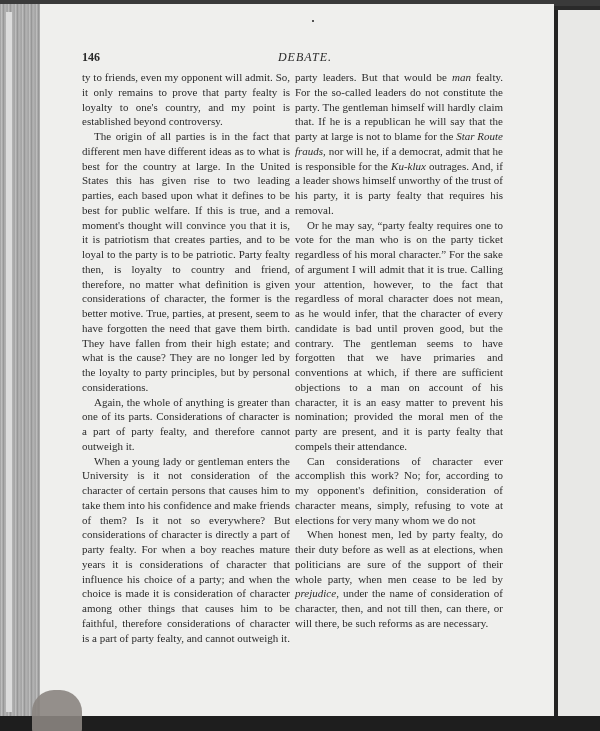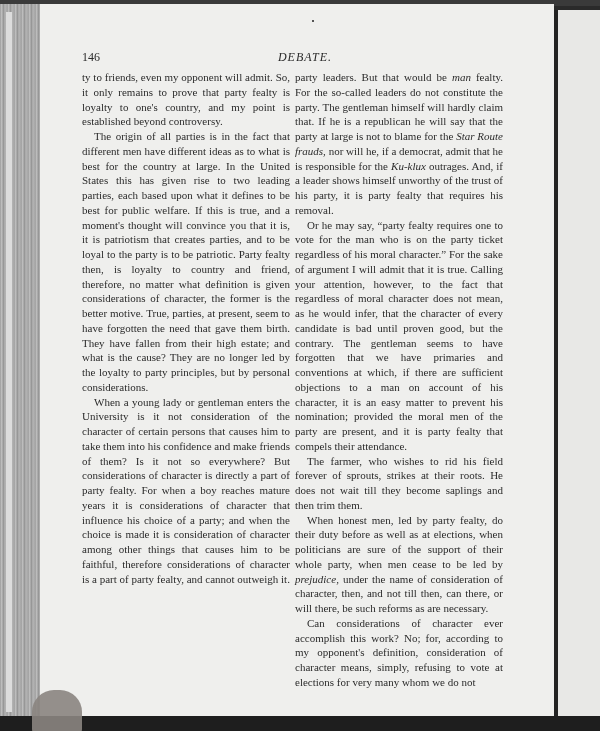--- a/index.html
+++ b/index.html
@@ -19,21 +19,21 @@
       background: #efefed;
     }
     .gutter { position: absolute; left: 554px; top: 10px; width: 4px; height: 721px; background: #222; }
     .next-page { position: absolute; left: 558px; top: 10px; width: 42px; height: 721px; background: #e8e8e6; }
     .bottom-bar { position: absolute; left: 0; top: 716px; width: 600px; height: 15px; background: #1e1e1e; }
     .thumb {
       position: absolute; left: 32px; top: 690px; width: 50px; height: 45px;
       border-radius: 22px 22px 6px 6px; background: #8a8480; opacity: .9;
     }
     .running-head { position: absolute; top: 46px; left: 0; width: 100%; height: 16px; color: #2a2a2a; font-size: 12px; }
-    .page-number { position: absolute; left: 42px; top: 0; }
+    .page-number { position: absolute; left: 42px; top: 0; font-weight: bold; }
     .page-title { position: absolute; left: 8px; width: 100%; text-align: center; font-style: italic; letter-spacing: 1px; }
     .column {
       position: absolute; top: 66px; width: 208px;
       font-size: 11px; line-height: 14.75px; color: #2b2b2b;
       text-align: justify;
     }
     .col-left { left: 42px; }
     .col-right { left: 255px; }
     .para { margin: 0; text-indent: 12px; }
     .para.cont { text-indent: 0; }
@@ -52,28 +52,28 @@
   <div class="dot"></div>
 
   <div class="running-head">
     <span class="page-number">146</span>
     <span class="page-title">DEBATE.</span>
   </div>
 
   <div class="column col-left">
     <p class="para cont">ty to friends, even my opponent will admit. So, it only remains to prove that party fealty is loyalty to one's country, and my point is established beyond controversy.</p>
     <p class="para">The origin of all parties is in the fact that different men have different ideas as to what is best for the country at large. In the United States this has given rise to two leading parties, each based upon what it defines to be best for public welfare. If this is true, and a moment's thought will convince you that it is, it is patriotism that creates parties, and to be loyal to the party is to be patriotic. Party fealty then, is loyalty to country and friend, therefore, no matter what definition is given considerations of character, the former is the better motive. True, parties, at present, seem to have forgotten the need that gave them birth. They have fallen from their high estate; and what is the cause? They are no longer led by the loyalty to party principles, but by personal considerations.</p>
+    <p class="para">Again, the whole of anything is greater than one of its parts. Considerations of character is a part of party fealty, and therefore cannot outweigh it.</p>
     <p class="para">When a young lady or gentleman enters the University is it not consideration of the character of certain persons that causes him to take them into his confidence and make friends of them? Is it not so everywhere? But considerations of character is directly a part of party fealty. For when a boy reaches mature years it is considerations of character that influence his choice of a party; and when the choice is made it is consideration of character among other things that causes him to be faithful, therefore considerations of character is a part of party fealty, and cannot outweigh it.</p>
   </div>
 
   <div class="column col-right">
     <p class="para cont"><span>party leaders. But that would be </span><em>man</em><span> fealty. For the so-called leaders do not constitute the party. The gentleman himself will hardly claim that. If he is a republican he will say that the party at large is not to blame for the </span><em>Star Route frauds,</em><span> nor will he, if a democrat, admit that he is responsible for the </span><em>Ku-klux</em><span> outrages. And, if a leader shows himself unworthy of the trust of his party, it is party fealty that requires his removal.</span></p>
     <p class="para">Or he may say, “party fealty requires one to vote for the man who is on the party ticket regardless of his moral character.” For the sake of argument I will admit that it is true. Calling your attention, however, to the fact that regardless of moral character does not mean, as he would infer, that the character of every candidate is bad until proven good, but the contrary. The gentleman seems to have forgotten that we have primaries and conventions at which, if there are sufficient objections to a man on account of his character, it is an easy matter to prevent his nomination; provided the moral men of the party are present, and it is party fealty that compels their attendance.</p>
-    <p class="para">The farmer, who wishes to rid his field forever of sprouts, strikes at their roots. He does not wait till they become saplings and then trim them.</p>
+    <p class="para">Can considerations of character ever accomplish this work? No; for, according to my opponent's definition, consideration of character means, simply, refusing to vote at elections for very many whom we do not</p>
     <p class="para"><span>When honest men, led by party fealty, do their duty before as well as at elections, when politicians are sure of the support of their whole party, when men cease to be led by </span><em>prejudice</em><span>, under the name of consideration of character, then, and not till then, can there, or will there, be such reforms as are necessary.</span></p>
-    <p class="para">Can considerations of character ever accomplish this work? No; for, according to my opponent's definition, consideration of character means, simply, refusing to vote at elections for very many whom we do not</p>
   </div>
 </div>
 
 <div class="gutter"></div>
 <div class="next-page"></div>
 <div class="bottom-bar"></div>
 <div class="thumb"></div>
 
 </body></html>

